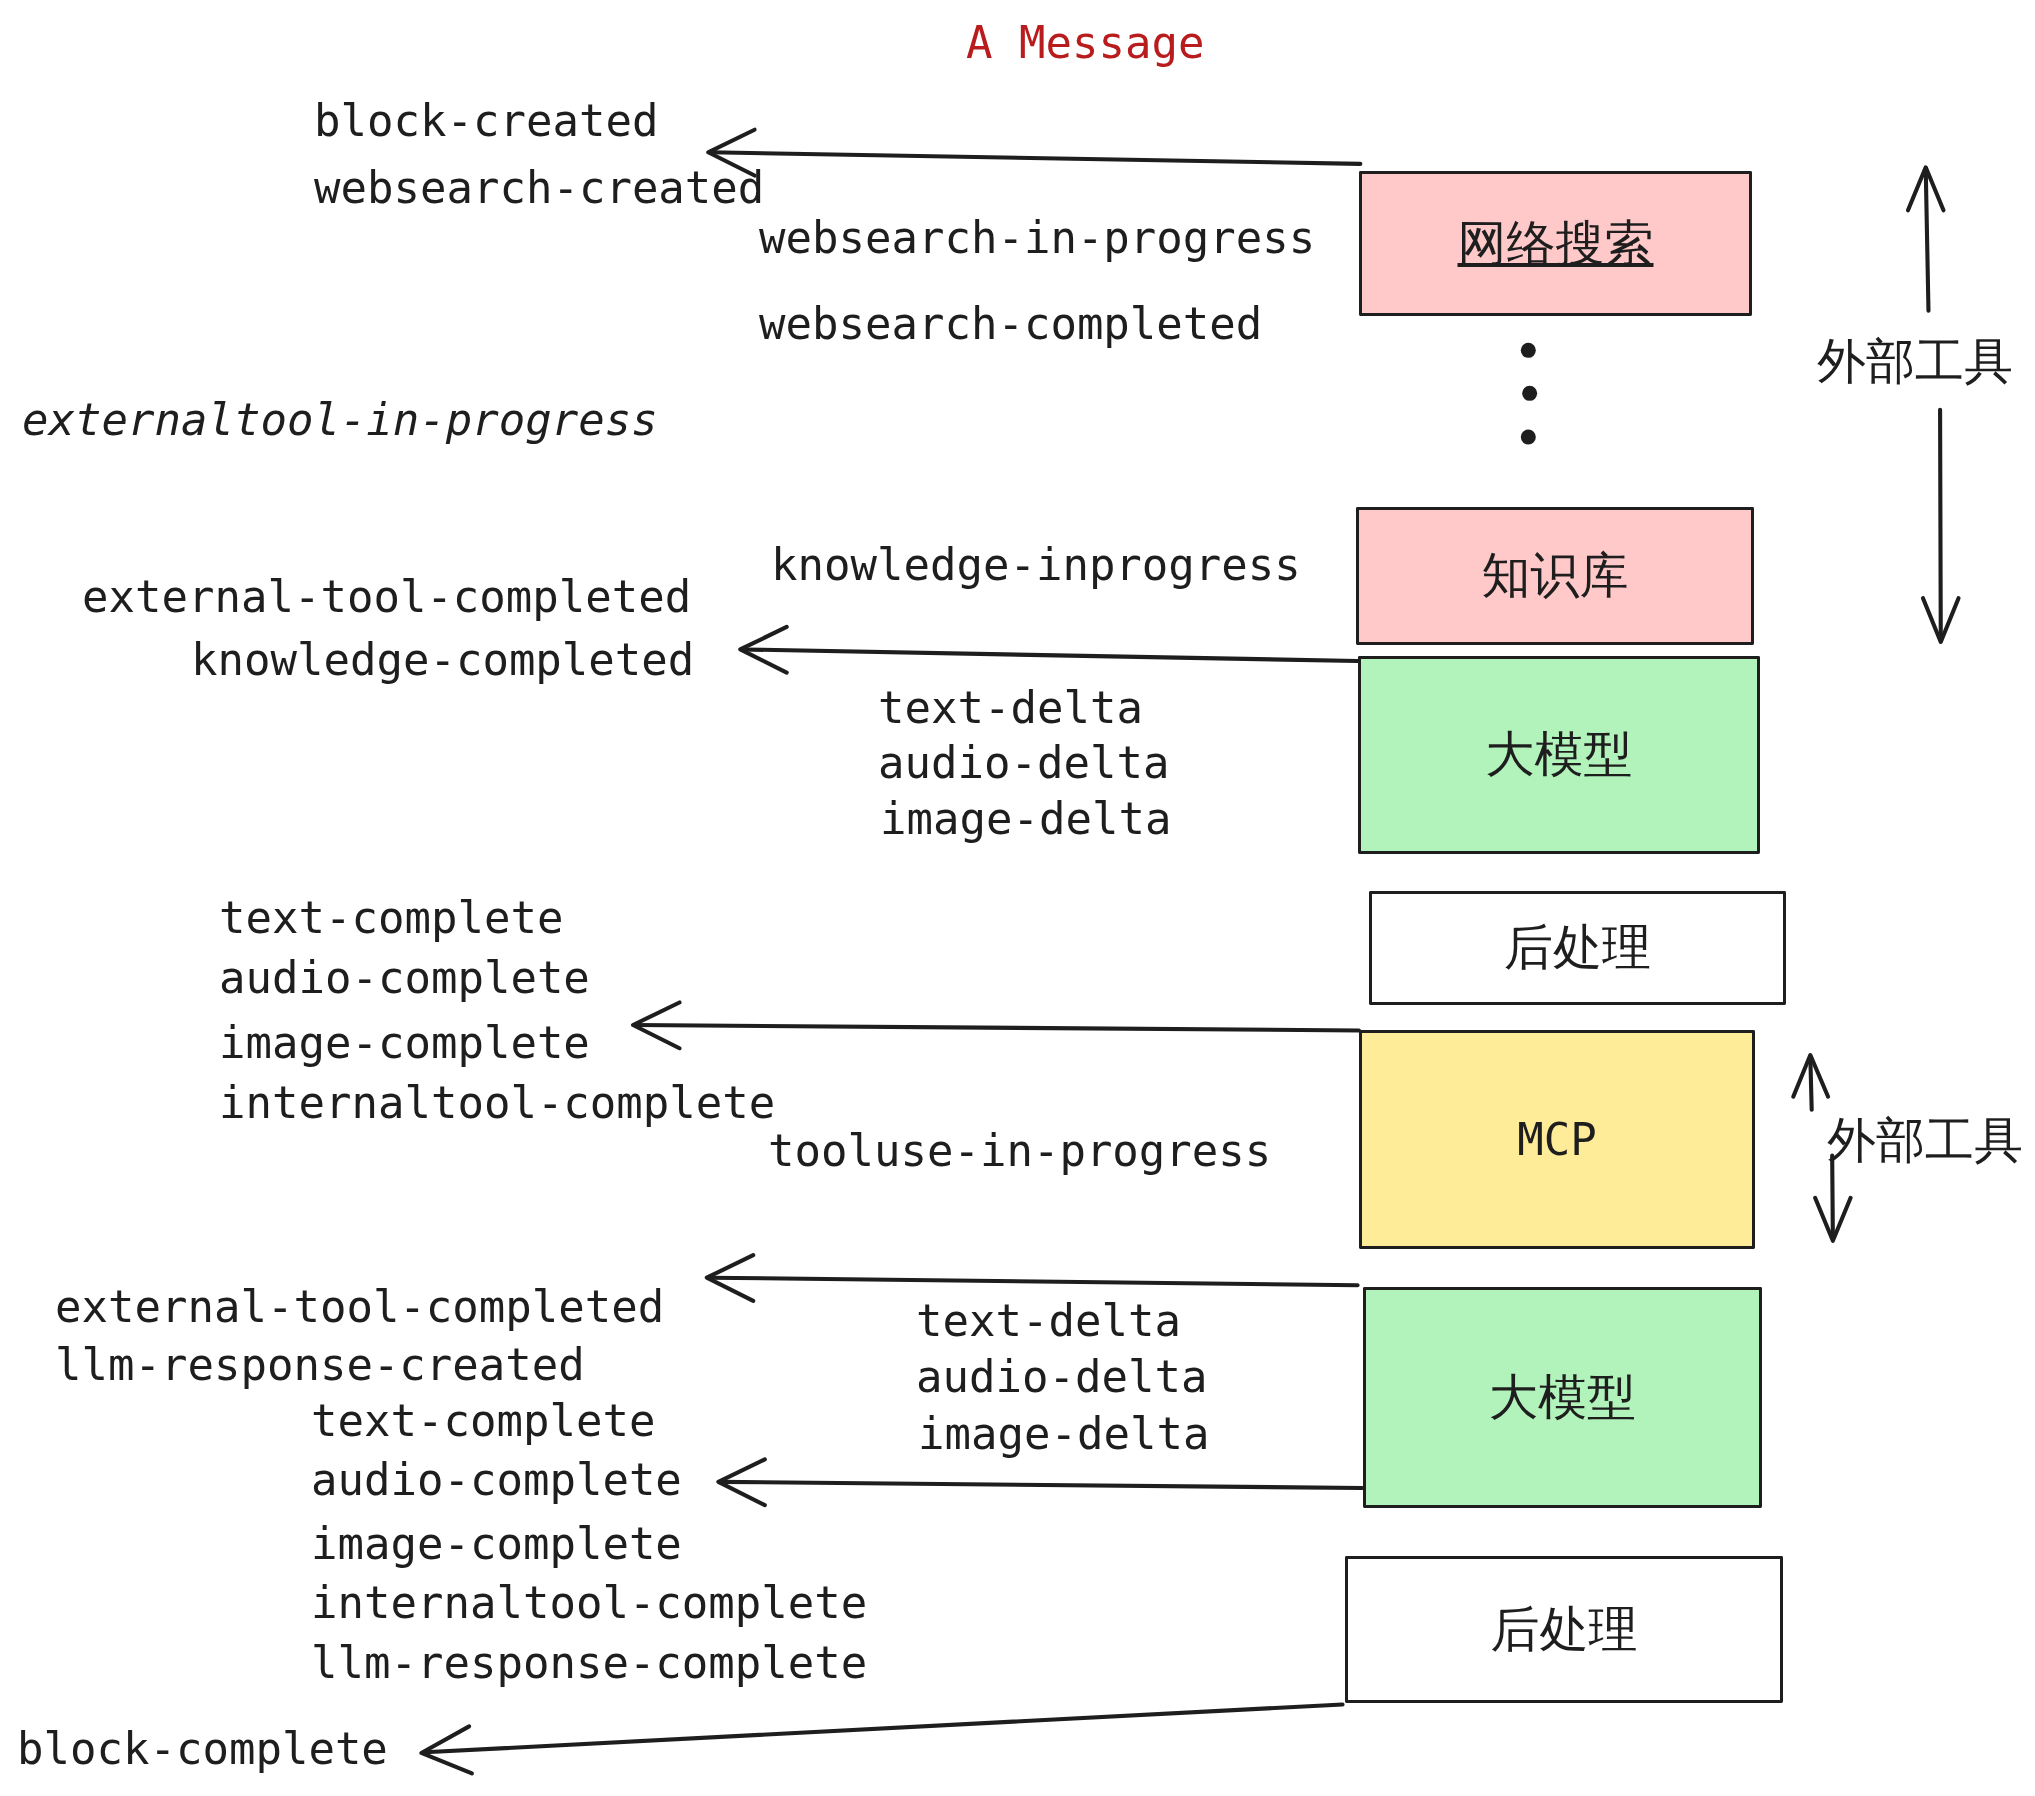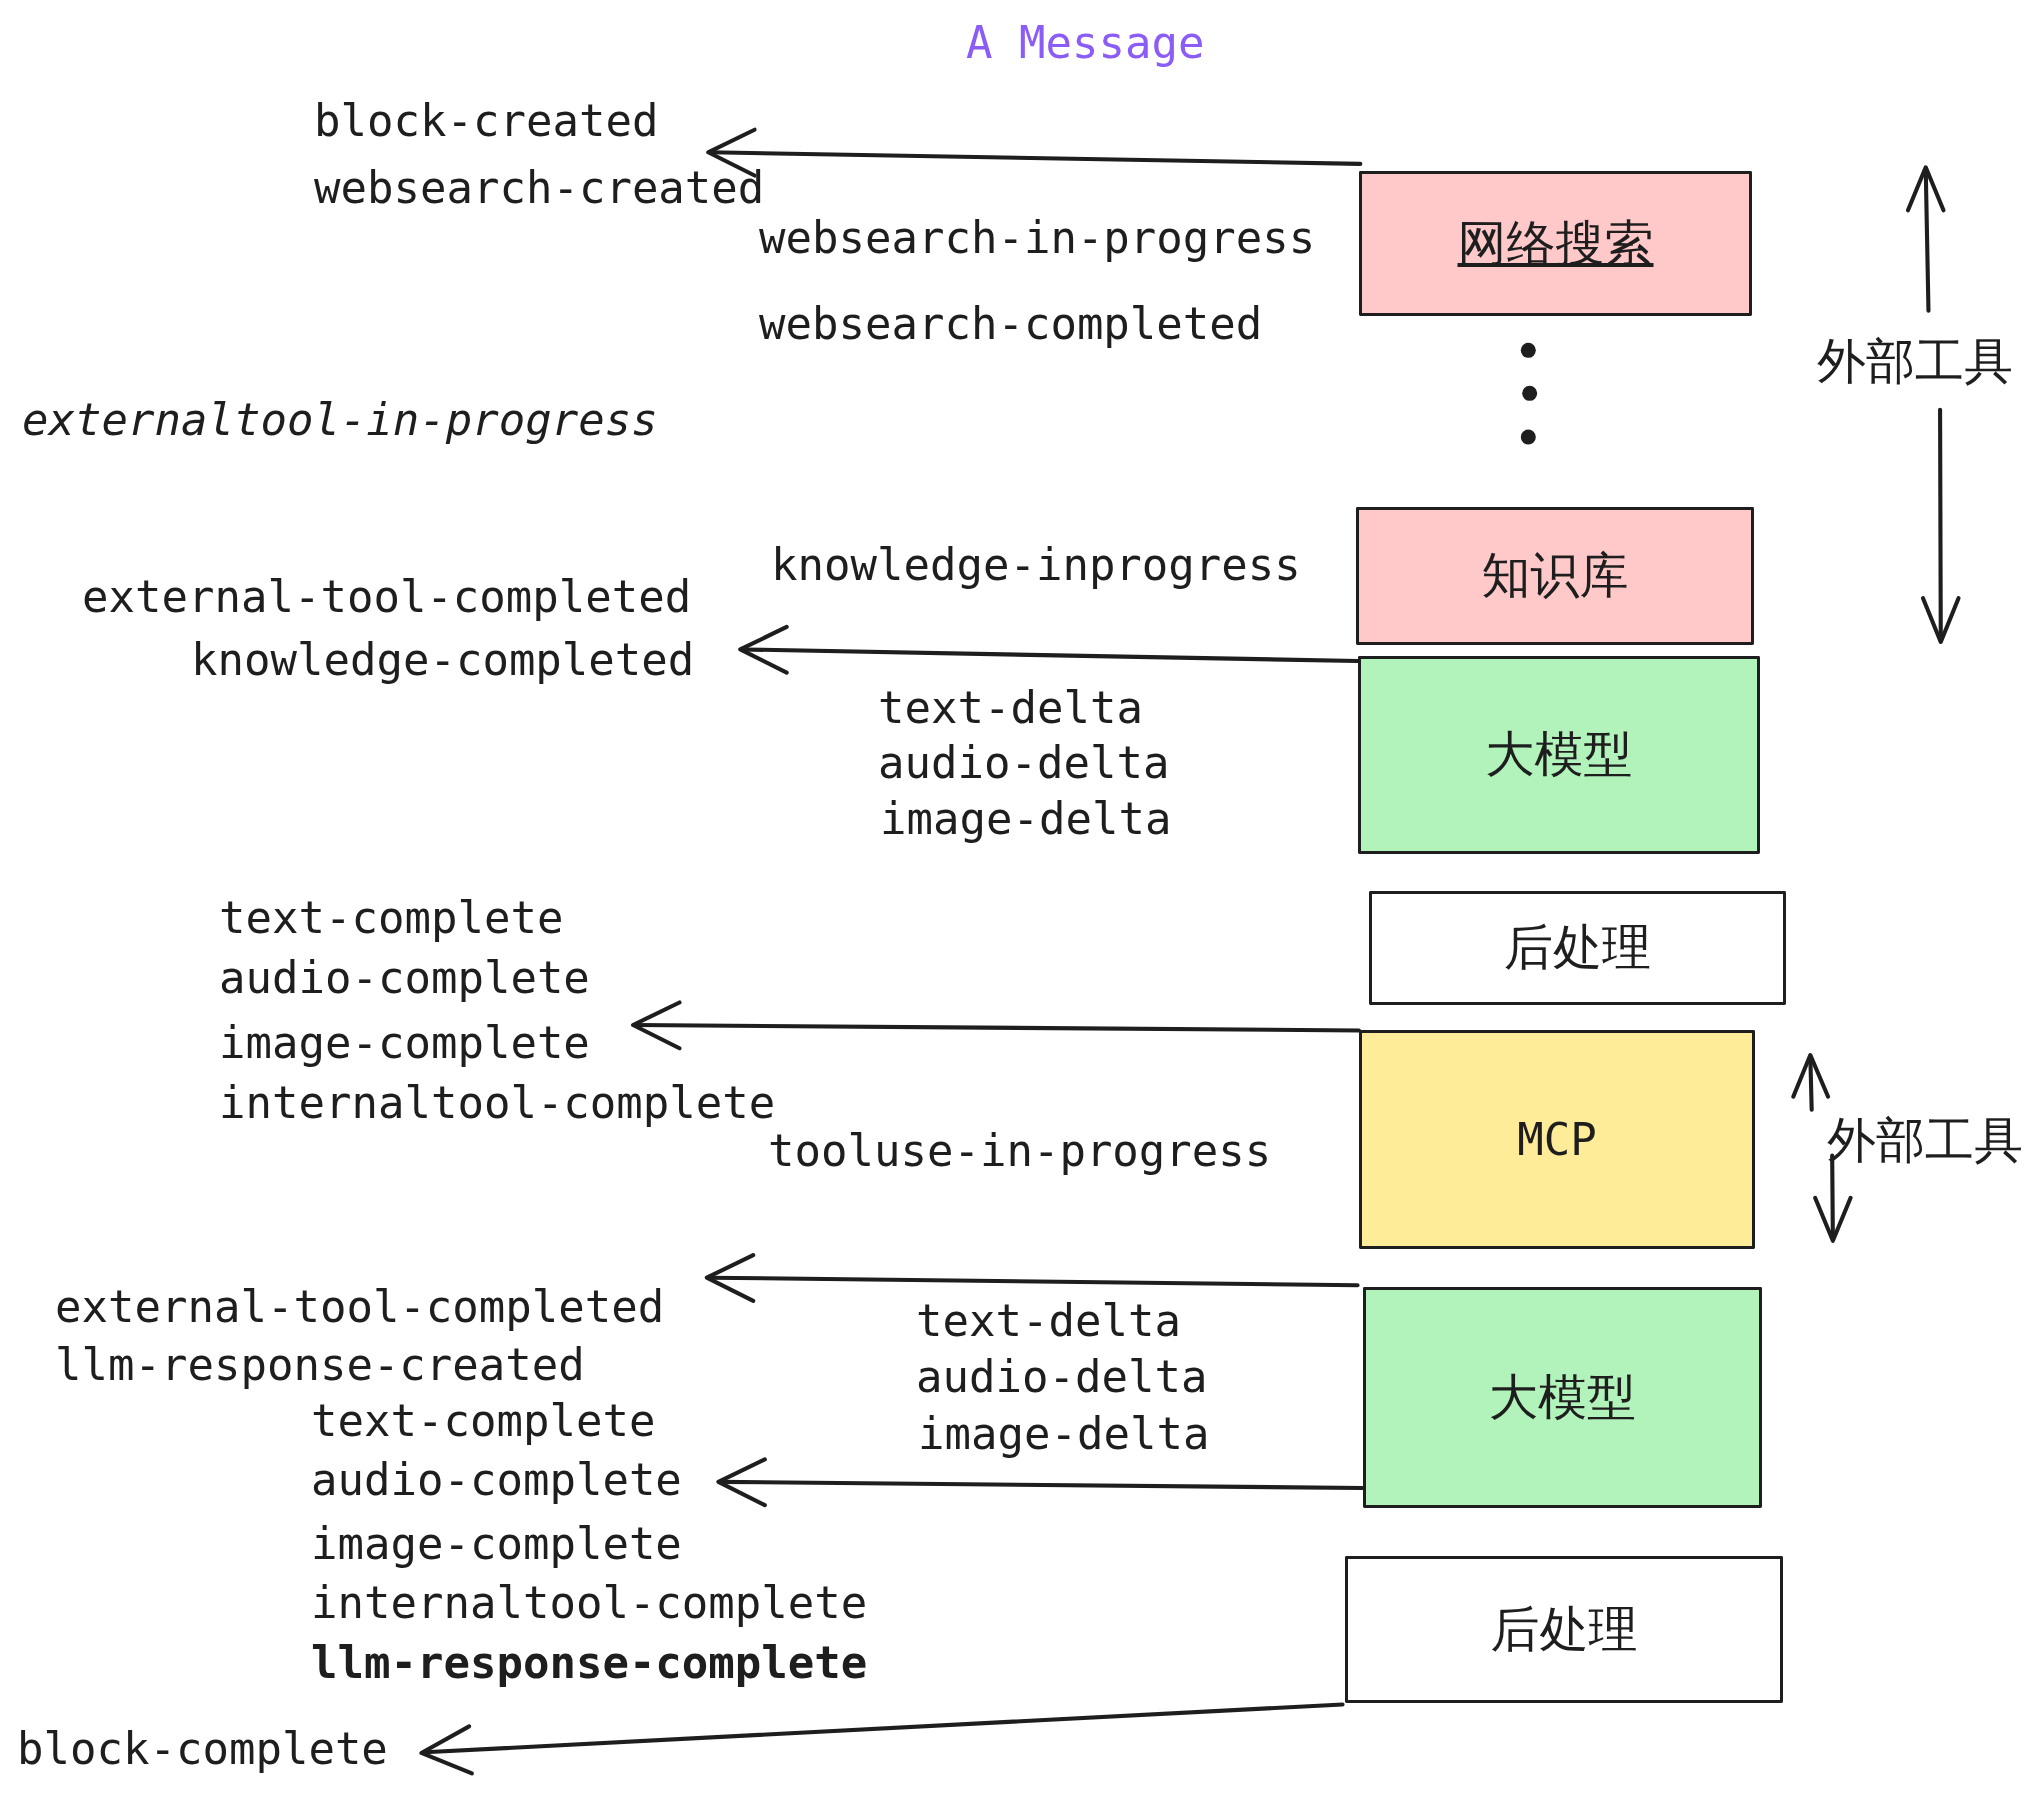--- a/index.html
+++ b/index.html
@@ -1,19 +1,19 @@
 <!DOCTYPE html>
 <html style="font-size:11px"><head>
 <meta charset="utf-8">
 <style>
   html,body{margin:0;padding:0;background:#ffffff;}
   #canvas{position:relative;width:2035px;height:1796px;background:#ffffff;overflow:hidden;
           font-family:"DejaVu Sans Mono", monospace;color:#1e1e1e;}
   .ev{position:absolute;font:44px/1.15 "DejaVu Sans Mono", monospace;color:#1e1e1e;white-space:nowrap;}
-  .title{position:absolute;font:44px/1.15 "DejaVu Sans Mono", monospace;color:#8b5cf6;white-space:nowrap;}
+  .title{position:absolute;font:44px/1.15 "DejaVu Sans Mono", monospace;color:#b91c1c;white-space:nowrap;}
   .box{position:absolute;border:3.4px solid #1e1e1e;box-sizing:border-box;
        display:flex;align-items:center;justify-content:center;border-radius:1.4px;}
   .cjk{font-family:"DejaVu Sans","Liberation Sans",sans-serif;font-size:49px;color:#1e1e1e;white-space:nowrap;}
   .mono-label{font:44px/1 "DejaVu Sans Mono", monospace;color:#1e1e1e;}
   .side-label{position:absolute;font-family:"DejaVu Sans","Liberation Sans",sans-serif;
               font-size:49px;color:#1e1e1e;white-space:nowrap;}
   svg.layer{position:absolute;left:0;top:0;width:2035px;height:1796px;pointer-events:none;}
   svg.layer path, svg.layer line{stroke:#1e1e1e;stroke-width:6;fill:none;stroke-linecap:round;stroke-linejoin:round;}
   svg.layer circle{fill:#1e1e1e;stroke:none;}
 </style>
@@ -105,21 +105,21 @@
   <div class="ev" style="left:55px;top:1340px;">llm-response-created</div>
 
   <div class="ev" style="left:916px;top:1296px;">text-delta</div>
   <div class="ev" style="left:916px;top:1352px;">audio-delta</div>
   <div class="ev" style="left:918px;top:1409px;">image-delta</div>
 
   <div class="ev" style="left:311px;top:1396px;">text-complete</div>
   <div class="ev" style="left:311px;top:1455px;">audio-complete</div>
   <div class="ev" style="left:311px;top:1519px;">image-complete</div>
   <div class="ev" style="left:311px;top:1578px;">internaltool-complete</div>
-  <div class="ev" style="left:311px;top:1638px;font-weight:bold;">llm-response-complete</div>
+  <div class="ev" style="left:311px;top:1638px;">llm-response-complete</div>
 
   <div class="ev" style="left:17px;top:1724px;">block-complete</div>
 
   <div class="box" style="left:1359px;top:171px;width:393px;height:145px;background:#ffc9c9;text-decoration:underline;">
     <span class="cjk">网络搜索</span>
   </div>
 
   <div class="box" style="left:1356px;top:507px;width:398px;height:138px;background:#ffc9c9;">
     <span class="cjk">知识库</span>
   </div>

